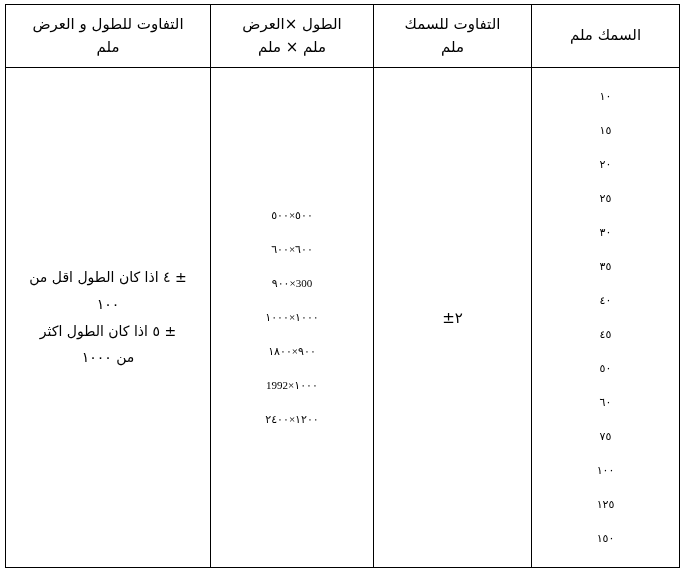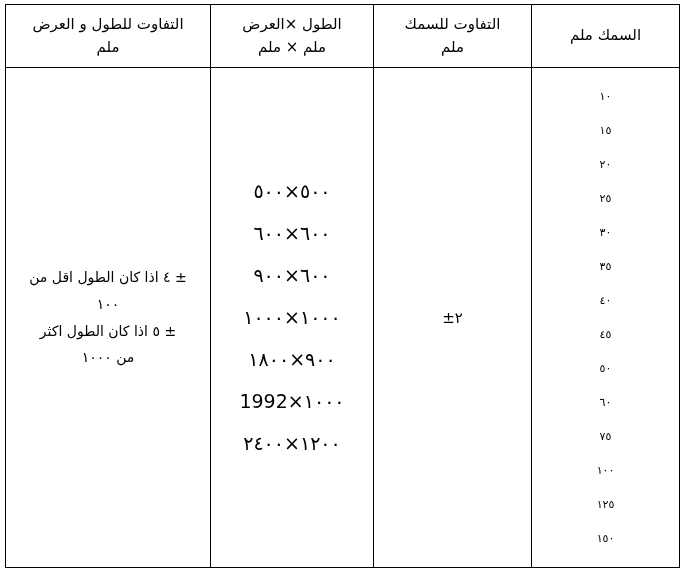--- a/index.html
+++ b/index.html
@@ -67,24 +67,25 @@
   .cell-center-text {
     font-size: 15px;
     line-height: 1.2;
   }
   .dims-list {
     line-height: 1;
     padding: 0;
   }
   .dim-item {
     display: block;
-    font-size: 19px;
+    font-size: 11px;
     line-height: 1;
     padding: 11.5px 0;
     letter-spacing: 0.5px;
+    font-family: Liberation Serif, serif;
   }
   .tol-block {
     font-size: 14px;
     line-height: 1.9;
     padding: 0 14px;
     text-align: center;
   }
   .tol-line { display: block; }
 </style>
 </head>
@@ -134,21 +135,21 @@
           <span class="thickness-item">١٠٠</span>
           <span class="thickness-item">١٢٥</span>
           <span class="thickness-item">١٥٠</span>
         </td>
         <td class="cell-center-text">
           <span>٢±</span>
         </td>
         <td class="dims-list">
           <span class="dim-item">٥٠٠×٥٠٠</span>
           <span class="dim-item">٦٠٠×٦٠٠</span>
-          <span class="dim-item">٦٠٠×٩٠٠</span>
+          <span class="dim-item">300×٩٠٠</span>
           <span class="dim-item">١٠٠٠×١٠٠٠</span>
           <span class="dim-item">٩٠٠×١٨٠٠</span>
           <span class="dim-item">١٠٠٠×1992</span>
           <span class="dim-item">١٢٠٠×٢٤٠٠</span>
         </td>
         <td>
           <div class="tol-block">
             <span class="tol-line">± ٤ اذا كان الطول اقل من</span>
             <span class="tol-line">١٠٠</span>
             <span class="tol-line">± ٥ اذا كان الطول اكثر</span>

